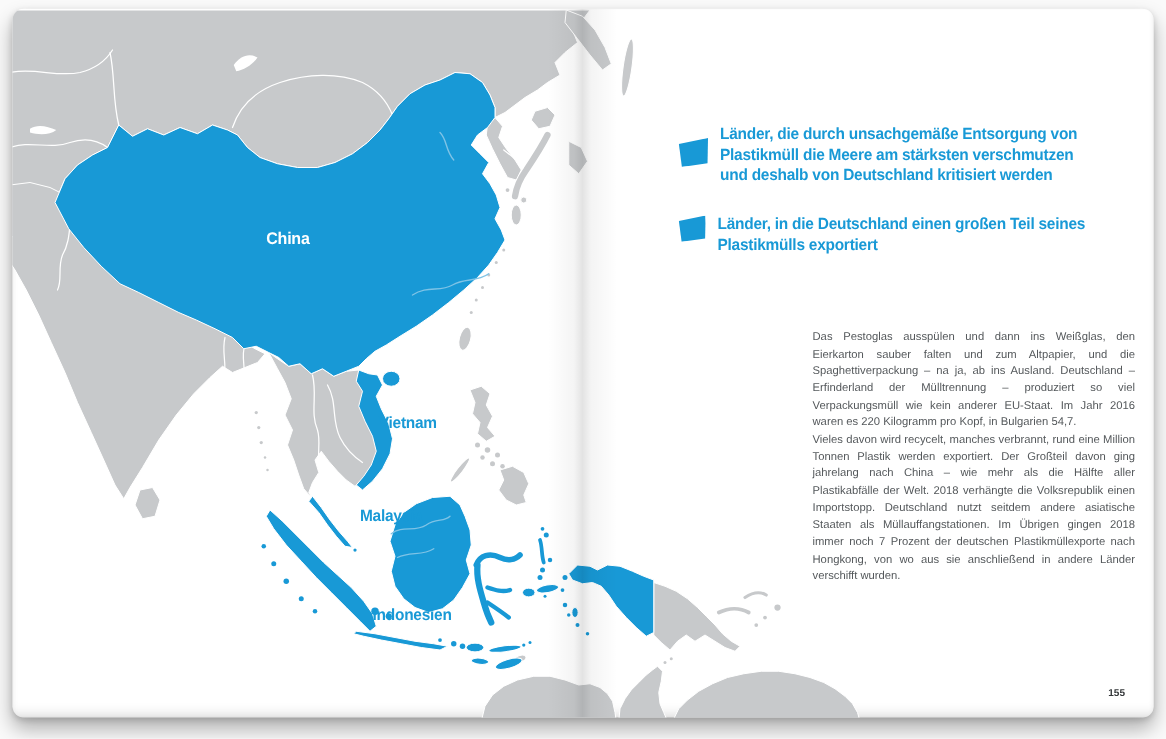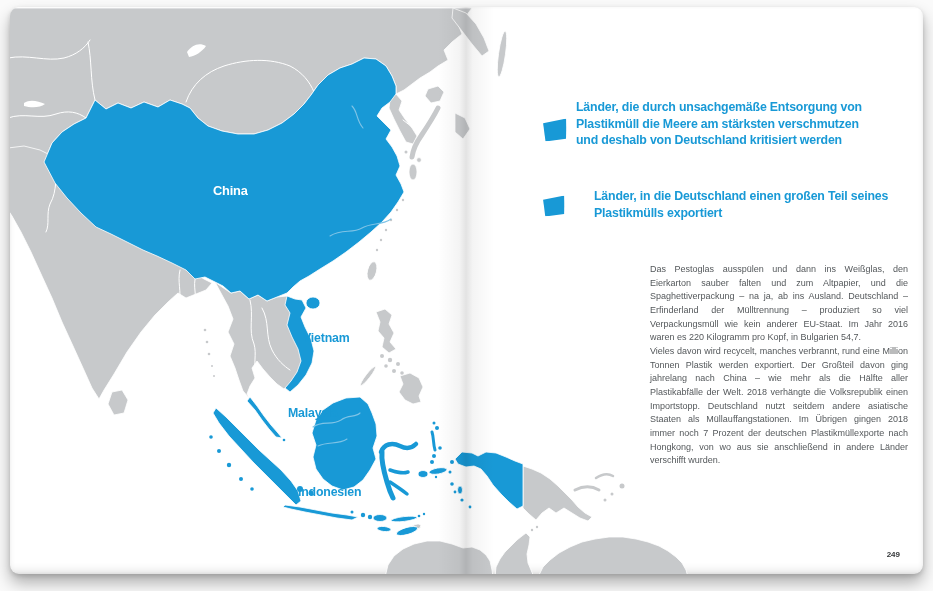--- a/index.html
+++ b/index.html
@@ -16,23 +16,23 @@
         background:linear-gradient(90deg,rgba(0,0,0,0) 0%,rgba(0,0,0,.045) 38%,
                    rgba(0,0,0,.11) 50%,rgba(0,0,0,.045) 62%,rgba(0,0,0,0) 100%);}
   .map-svg{position:absolute;left:-10px;top:-7px;width:933px;height:591px;z-index:1;}
 
   .map-label{position:absolute;z-index:8;font-weight:700;font-size:13px;
         letter-spacing:-.2px;white-space:nowrap;transform:scaleX(.95);transform-origin:0 0;}
   .lbl-white{color:#ffffff;}
   .lbl-blue{color:#1899d6;}
 
   .legend{position:absolute;left:533px;top:92px;z-index:10;width:360px;}
-  .legend-item{position:absolute;left:0;display:flex;align-items:center;}
+  .legend-item{position:absolute;left:0;display:flex;align-items:flex-start;}
   .legend-item.one{top:0;}
-  .legend-item.two{top:89px;gap:20px;}
+  .legend-item.two{top:72px;}
   .swatch{flex:0 0 auto;width:24px;height:22px;margin-top:12px;background:#1899d6;
         clip-path:polygon(2% 16%,100% 0%,94% 92%,8% 100%);transform:rotate(-3deg);}
   .legend-text{margin-left:9px;width:320px;color:#1899d6;font-weight:700;
         font-size:13px;line-height:16.5px;letter-spacing:-.2px;
         transform:scaleX(.95);transform-origin:0 0;}
   .legend-item.two .swatch{margin-top:2px;width:22px;height:20px;}
 
   .article{position:absolute;left:640px;top:256px;width:258px;z-index:10;
         color:#54585b;font-size:9px;line-height:13.65px;text-align:justify;}
   .article p{margin:0;}
@@ -201,15 +201,15 @@
         <div class="swatch"></div>
         <div class="legend-text">Länder, in die Deutschland einen großen Teil seines Plastikmülls exportiert</div>
       </div>
     </div>
 
     <div class="article">
       <p>Das Pestoglas ausspülen und dann ins Weißglas, den Eierkarton sauber falten und zum Altpapier, und die Spaghettiverpackung – na ja, ab ins Ausland. Deutschland – Erfinderland der Mülltrennung – produziert so viel Verpackungsmüll wie kein anderer EU-Staat. Im Jahr 2016 waren es 220 Kilogramm pro Kopf, in Bulgarien 54,7.</p>
       <p>Vieles davon wird recycelt, manches verbrannt, rund eine Million Tonnen Plastik werden exportiert. Der Großteil davon ging jahrelang nach China – wie mehr als die Hälfte aller Plastikabfälle der Welt. 2018 verhängte die Volksrepublik einen Importstopp. Deutschland nutzt seitdem andere asiatische Staaten als Müllauffangstationen. Im Übrigen gingen 2018 immer noch 7 Prozent der deutschen Plastikmüllexporte nach Hongkong, von wo aus sie anschließend in andere Länder verschifft wurden.</p>
     </div>
 
-    <div class="page-number">249</div>
+    <div class="page-number">155</div>
   </div>
 </div>
 
 </body></html>

